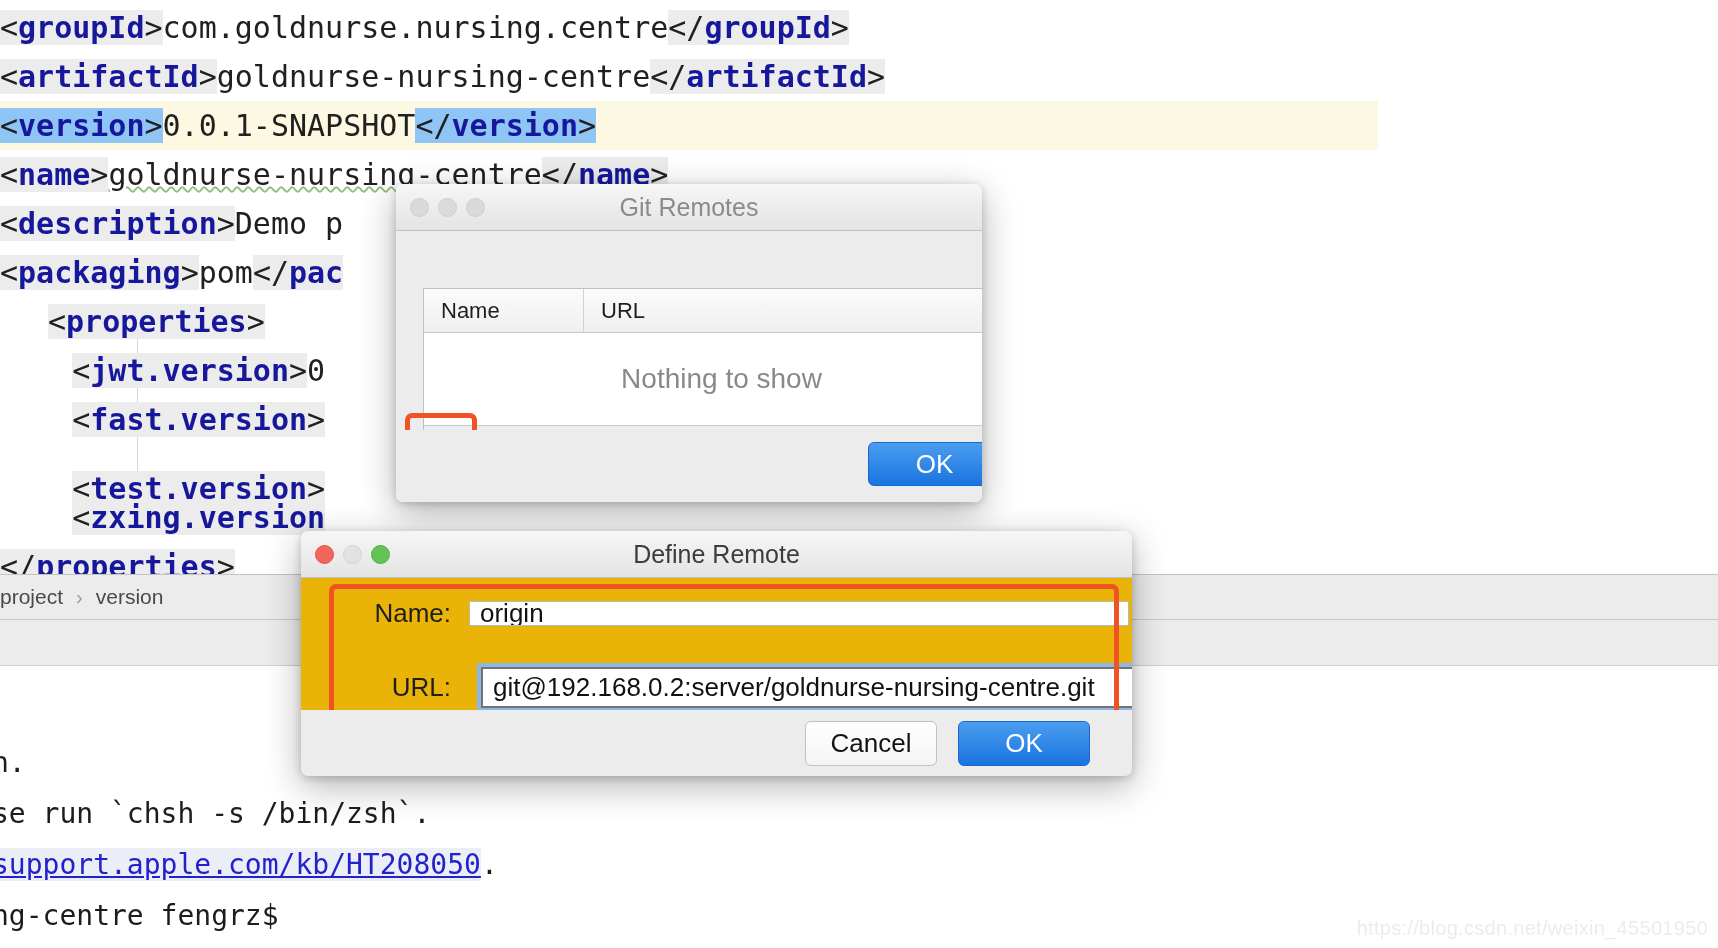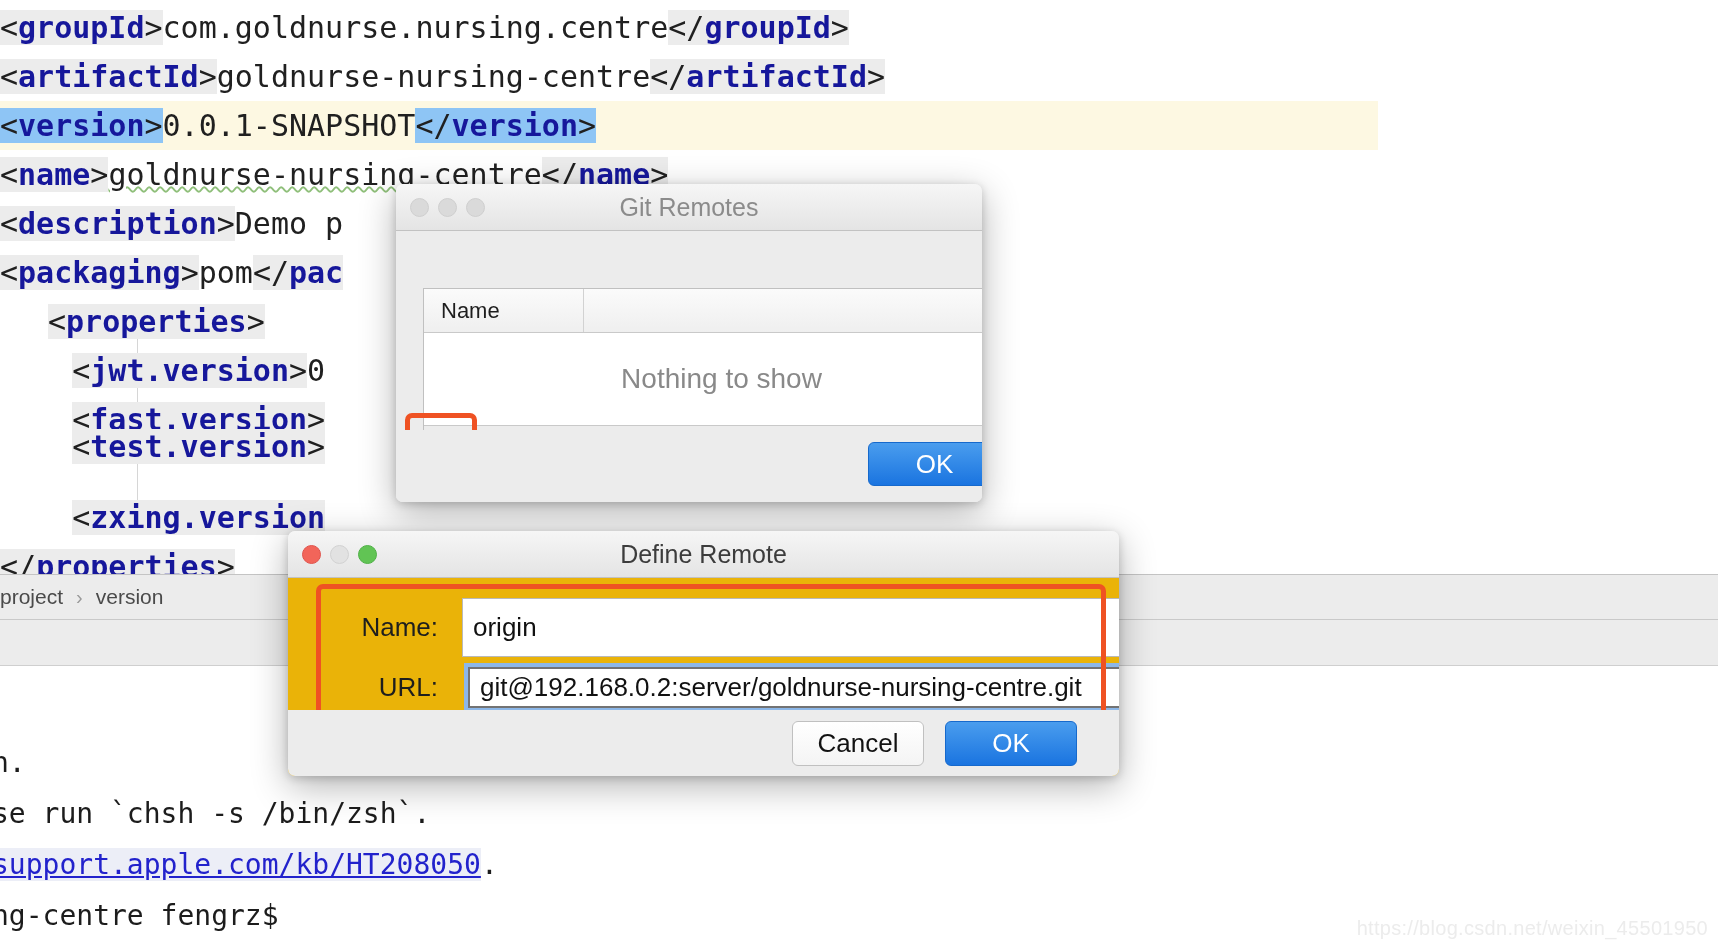--- a/index.html
+++ b/index.html
@@ -306,21 +306,21 @@
   #remotes-ok {
     position: absolute;
     left: 472px;
     top: 258px;
     width: 133px;
     height: 44px;
   }
 
   
   #define-remote-dialog {
-    left: 288px;
+    left: 301px;
     top: 531px;
     width: 831px;
     height: 245px;
   }
   #define-body {
     position: relative;
     height: 199px;
     background: #eab308;
   }
   .field-row {
@@ -347,21 +347,21 @@
     overflow: hidden;
     white-space: nowrap;
   }
   .text-input.focused {
     border: 2px solid #737373;
     outline: 4px solid #8cb7e8;
     outline-offset: 0px;
   }
   #row-name { left: 44px; top: 20px; }
   #row-name .field-label { width: 106px; }
-  #row-name .text-input { margin-left: 24px; width: 660px; height: 59px; }
+  #row-name .text-input { margin-left: 18px; width: 660px; height: 25px; }
   #row-url { left: 44px; top: 89px; }
   #row-url .field-label { width: 106px; }
   #row-url .text-input { margin-left: 30px; width: 660px; height: 41px; }
 
   #hl-fields {
     left: 28px;
     top: 6px;
     width: 790px;
     height: 156px;
   }
@@ -406,21 +406,21 @@
   <div id="code-lines-container">
       <div class="code-line" style="top: 3px;"><span class="anglepart">&lt;</span><span class="tagpart">groupId</span><span class="anglepart">&gt;</span><span class="txtpart">com.goldnurse.nursing.centre</span><span class="anglepart">&lt;/</span><span class="tagpart">groupId</span><span class="anglepart">&gt;</span></div>
       <div class="code-line" style="top: 52px;"><span class="anglepart">&lt;</span><span class="tagpart">artifactId</span><span class="anglepart">&gt;</span><span class="txtpart">goldnurse-nursing-centre</span><span class="anglepart">&lt;/</span><span class="tagpart">artifactId</span><span class="anglepart">&gt;</span></div>
       <div class="code-line hl" style="top: 101px;"><span class="anglepart sel">&lt;</span><span class="tagpart sel">version</span><span class="anglepart sel">&gt;</span><span class="txtpart">0.0.1-SNAPSHOT</span><span class="anglepart sel">&lt;/</span><span class="tagpart sel">version</span><span class="anglepart sel">&gt;</span></div>
       <div class="code-line" style="top: 150px;"><span class="anglepart">&lt;</span><span class="tagpart">name</span><span class="anglepart">&gt;</span><span class="txtpart wavy">goldnurse-nursing-centre</span><span class="anglepart">&lt;/</span><span class="tagpart">name</span><span class="anglepart">&gt;</span></div>
       <div class="code-line" style="top: 199px;"><span class="anglepart">&lt;</span><span class="tagpart">description</span><span class="anglepart">&gt;</span><span class="txtpart">Demo p</span></div>
       <div class="code-line" style="top: 248px;"><span class="anglepart">&lt;</span><span class="tagpart">packaging</span><span class="anglepart">&gt;</span><span class="txtpart">pom</span><span class="anglepart">&lt;/</span><span class="tagpart">pac</span></div>
       <div class="code-line" style="top: 297px; padding-left: 48px;"><span class="anglepart">&lt;</span><span class="tagpart">properties</span><span class="anglepart">&gt;</span></div>
       <div class="code-line" style="top: 346px;"><span class="ind">    </span><span class="anglepart">&lt;</span><span class="tagpart">jwt.version</span><span class="anglepart">&gt;</span><span class="txtpart">0</span></div>
       <div class="code-line" style="top: 395px;"><span class="ind">    </span><span class="anglepart">&lt;</span><span class="tagpart">fast.version</span><span class="anglepart">&gt;</span></div>
-      <div class="code-line" style="top: 422px;"><span class="ind">    </span><span class="anglepart">&lt;</span><span class="tagpart">test.version</span><span class="anglepart">&gt;</span></div>
+      <div class="code-line" style="top: 464px;"><span class="ind">    </span><span class="anglepart">&lt;</span><span class="tagpart">test.version</span><span class="anglepart">&gt;</span></div>
       <div class="code-line" style="top: 493px;"><span class="ind">    </span><span class="anglepart">&lt;</span><span class="tagpart">zxing.version</span></div>
       <div class="code-line" style="top: 542px;"><span class="anglepart">&lt;/</span><span class="tagpart">properties</span><span class="anglepart">&gt;</span></div>
       <div class="code-line" style="top: 591px;"><span class="anglepart">&lt;</span><span class="tagpart">modules</span><span class="anglepart">&gt;</span></div>
     </div>
 </div>
 
 <div id="breadcrumb-bar">
   <span class="crumb">project</span>
   <span class="crumb-sep">›</span>
   <span class="crumb">version</span>
@@ -444,20 +444,21 @@
       <span class="light inactive"></span>
       <span class="light inactive"></span>
       <span class="light inactive"></span>
     </div>
     <div class="dlg-title">Git Remotes</div>
   </div>
   <div id="remotes-body">
     <div id="remotes-table">
       <div id="remotes-header-row">
         <div class="col-head" id="col-name">Name</div>
+        <div class="col-head" id="col-url">URL</div>
       </div>
       <div id="remotes-empty">Nothing to show</div>
       <div id="remotes-toolbar">
         <div id="btn-add-remote">+</div>
         <div id="btn-remove-remote">−</div>
         <div id="btn-edit-remote">
           <svg width="26" height="26" viewBox="0 0 26 26" aria-hidden="true">
             <path d="M4 22 L6.5 16.5 L18.5 4.5 L21.5 7.5 L9.5 19.5 Z" fill="none" stroke="#bdbdbd" stroke-width="2.2" stroke-linejoin="round"></path>
             <path d="M6.5 16.5 L9.5 19.5" stroke="#bdbdbd" stroke-width="2.2"></path>
           </svg>

